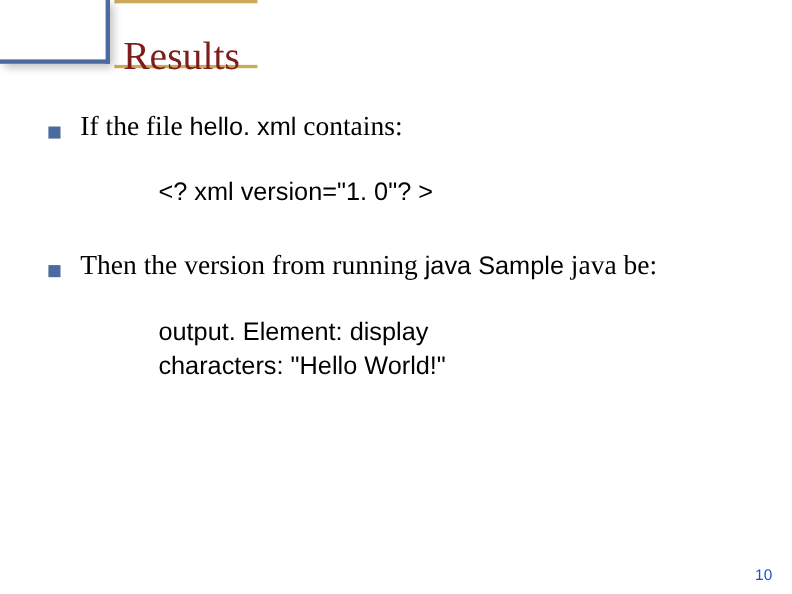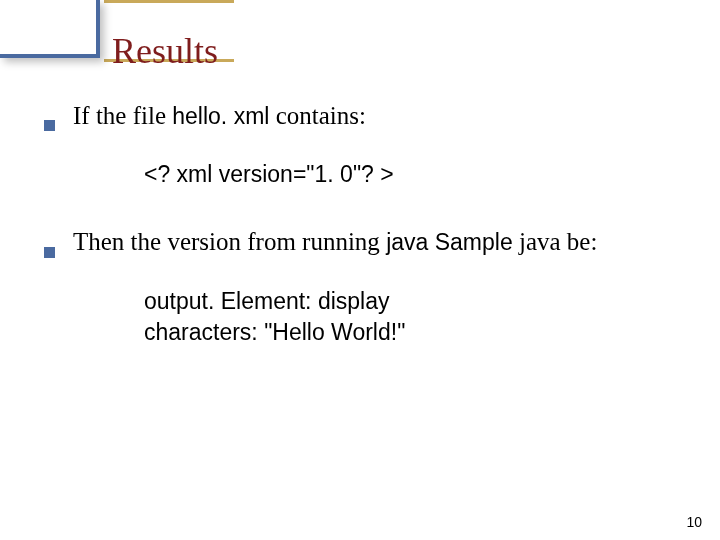--- a/index.html
+++ b/index.html
@@ -51,21 +51,21 @@
     z-index: 1;
   }
   .content {
     position: absolute;
     top: 100px;
     left: 44px;
     right: 40px;
   }
   .bullet-row {
     display: flex;
-    align-items: flex-end;
+    align-items: center;
     margin-bottom: 28px;
   }
   .bullet {
     width: 11px;
     height: 11px;
     background: #4a6aa0;
     margin-top: 10px;
     margin-right: 18px;
     flex-shrink: 0;
   }
@@ -88,21 +88,21 @@
     font-size: 23px;
     color: #000;
     line-height: 1.35;
   }
   .page-num {
     position: absolute;
     bottom: 10px;
     right: 18px;
     font-family: Arial, sans-serif;
     font-size: 14px;
-    color: #000000;
+    color: #1d4ed8;
   }
 </style>
 </head>
 <body>
 
 <div class="title-box"></div>
 <div class="title-deco-top"></div>
 <div class="title-deco-bottom"></div>
 <div class="title-text">Results</div>
 

